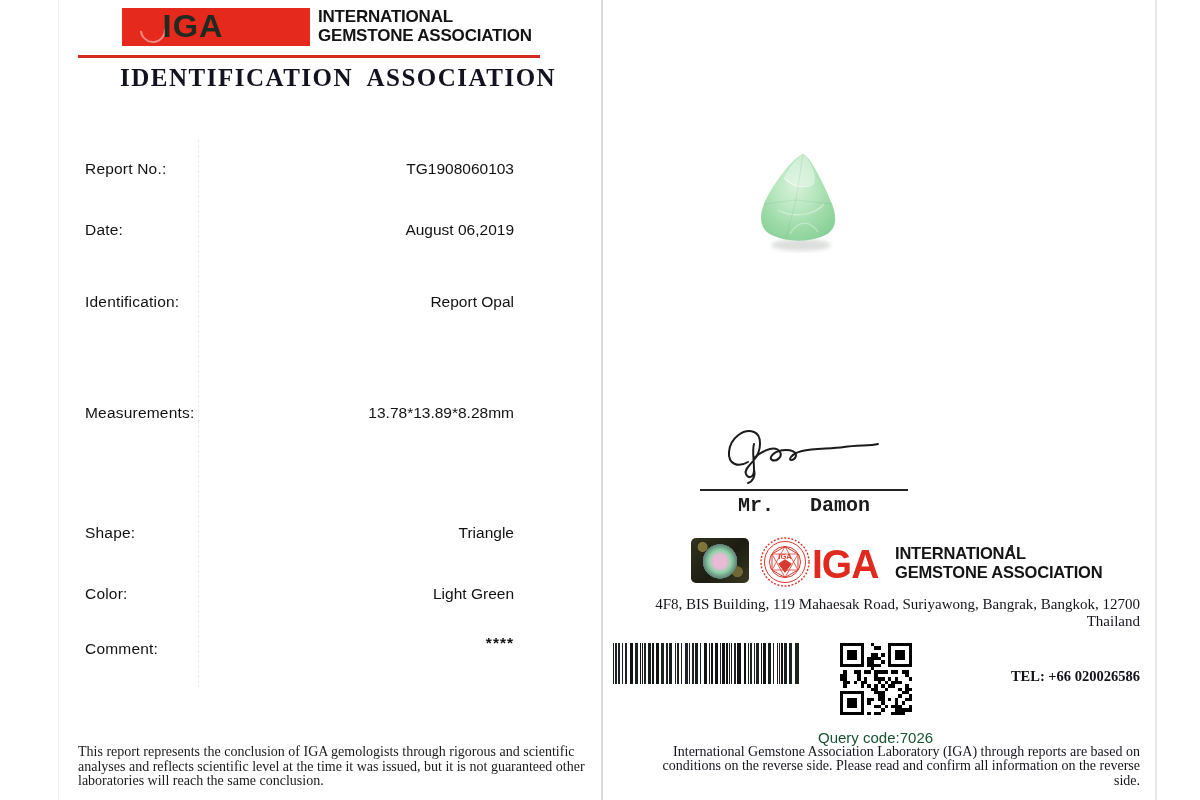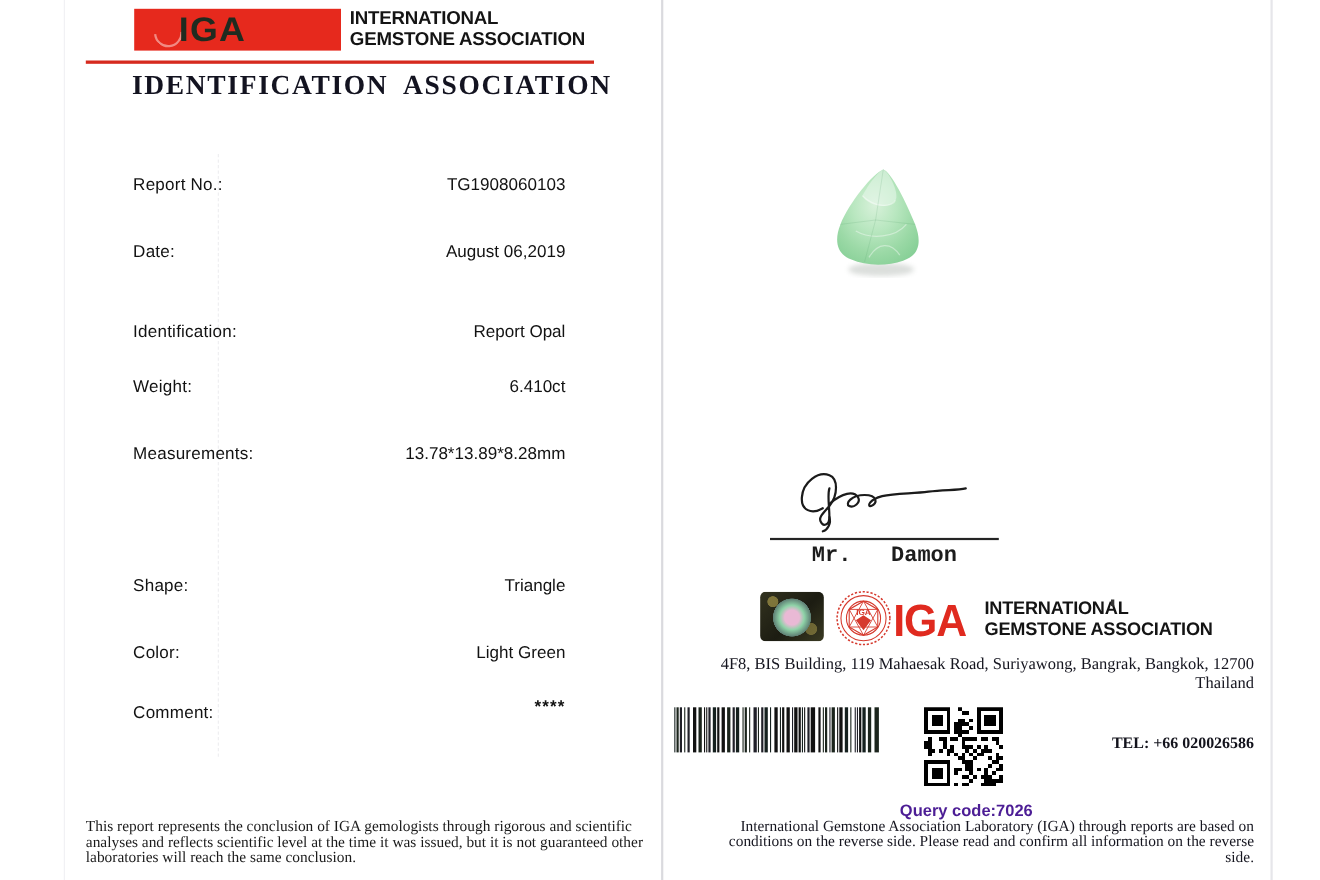--- a/index.html
+++ b/index.html
@@ -20,21 +20,21 @@
   .logo-iga{position:absolute;left:42px;top:1px;font-size:31px;font-weight:bold;color:#1f2b20;
       letter-spacing:1px;transform:scaleX(1.05);font-family:"Liberation Sans",sans-serif;}
   .org-block{left:318px;top:7px;font-size:17px;line-height:19px;font-weight:600;color:#141414;letter-spacing:-.2px;}
   .red-rule{left:78px;top:55px;width:462px;height:3px;background:#d62a1e;}
   .cert-title{left:120px;top:64px;font-family:"Liberation Serif",serif;font-weight:bold;font-size:25px;
       letter-spacing:1.5px;word-spacing:7px;color:#131320;}
 
   
   .fields{left:85px;top:0;width:429px;height:700px;}
   .frow{position:absolute;left:0;width:100%;display:flex;justify-content:space-between;font-size:15.5px;color:#121212;}
-  .frow .lab{letter-spacing:.2px;margin-left:36px;}
+  .frow .lab{letter-spacing:.2px;}
   .row-0{top:160px}.row-1{top:221px}.row-2{top:293px}.row-3{top:343px}
   .row-4{top:404px}.row-5{top:464px}.row-6{top:524px}.row-7{top:585px}.row-8{top:640px}
   .row-8 .val{transform:translateY(-6px);font-weight:bold;letter-spacing:1px;}
 
   .disclaimer{left:78px;top:745px;width:524px;font-family:"Liberation Serif",serif;
       font-size:14px;line-height:14.6px;color:#1a1a1a;}
 
   
   .gem-wrap{left:748px;top:148px;width:110px;height:110px;}
 
@@ -58,21 +58,21 @@
   .stray-mark{left:1010px;top:545px;width:3px;height:6px;background:#333;}
   .address{left:640px;top:596px;width:500px;text-align:right;font-family:"Liberation Serif",serif;
       font-size:15px;color:#15151f;}
 
   
   .barcode{left:613px;top:643px;width:188px;height:41px;display:flex;align-items:stretch;}
   .barcode div{height:100%;}
   .qr{left:840px;top:643px;width:72px;height:72px;}
   .contact{left:740px;top:668px;width:400px;text-align:right;font-family:"Liberation Serif",serif;
       font-weight:bold;font-size:14.5px;line-height:16.8px;color:#13131c;}
-  .query-code{left:818px;top:729px;font-size:15px;color:#4c1d95;font-weight:bold;}
+  .query-code{left:818px;top:729px;font-size:15px;color:#14532d;}
   .notice{left:640px;top:745px;width:500px;text-align:right;font-family:"Liberation Serif",serif;
       font-size:14px;line-height:14.4px;color:#15151f;}
 </style>
 </head>
 <body>
 
 <div class="abs fold-line"></div>
 <div class="abs right-edge"></div>
 <div class="abs left-edge"></div>
 <div class="abs label-divider"></div>
@@ -93,24 +93,20 @@
     <span class="lab">Report No.:</span>
     <span class="val">TG1908060103</span>
   </div>
   <div class="frow row-1">
     <span class="lab">Date:</span>
     <span class="val">August 06,2019</span>
   </div>
   <div class="frow row-2">
     <span class="lab">Identification:</span>
     <span class="val">Report Opal</span>
-  </div>
-  <div class="frow row-3">
-    <span class="lab">Weight:</span>
-    <span class="val">6.410ct</span>
   </div>
   <div class="frow row-4">
     <span class="lab">Measurements:</span>
     <span class="val">13.78*13.89*8.28mm</span>
   </div>
   <div class="frow row-6">
     <span class="lab">Shape:</span>
     <span class="val">Triangle</span>
   </div>
   <div class="frow row-7">

